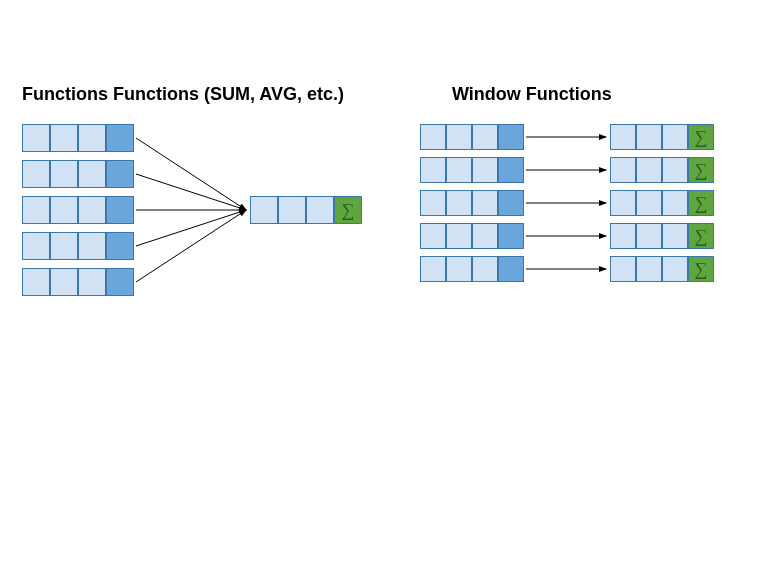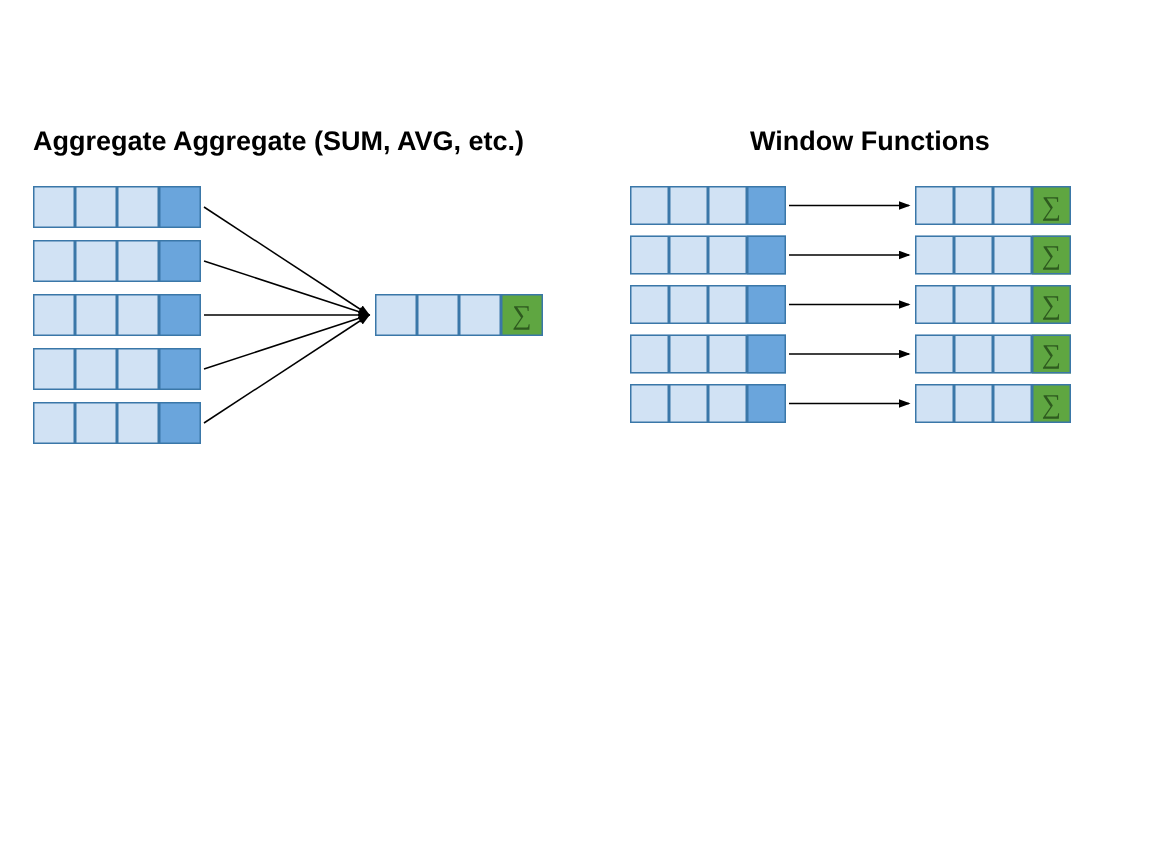--- a/index.html
+++ b/index.html
@@ -39,22 +39,22 @@
   svg.arrows {
     position: absolute;
     top: 0;
     left: 0;
     pointer-events: none;
   }
 </style>
 </head>
 <body>
 
-<div class="title" style="left:22px; top:84px;">Aggregate Aggregate (SUM, AVG, etc.)</div>
-<div class="title" style="left:500px; top:84px;">Window Functions</div>
+<div class="title" style="left:22px; top:84px;">Functions Functions (SUM, AVG, etc.)</div>
+<div class="title" style="left:452px; top:84px;">Window Functions</div>
 
 <div class="row" style="left: 22px; top: 124px;">
     <div class="cell cell-light" style="width: 28px; height: 28px;"></div>
     <div class="cell cell-light" style="width: 28px; height: 28px;"></div>
     <div class="cell cell-light" style="width: 28px; height: 28px;"></div>
     <div class="cell cell-mid" style="width: 28px; height: 28px;"></div>
   </div>
 <div class="row" style="left: 22px; top: 160px;">
     <div class="cell cell-light" style="width: 28px; height: 28px;"></div>
     <div class="cell cell-light" style="width: 28px; height: 28px;"></div>

